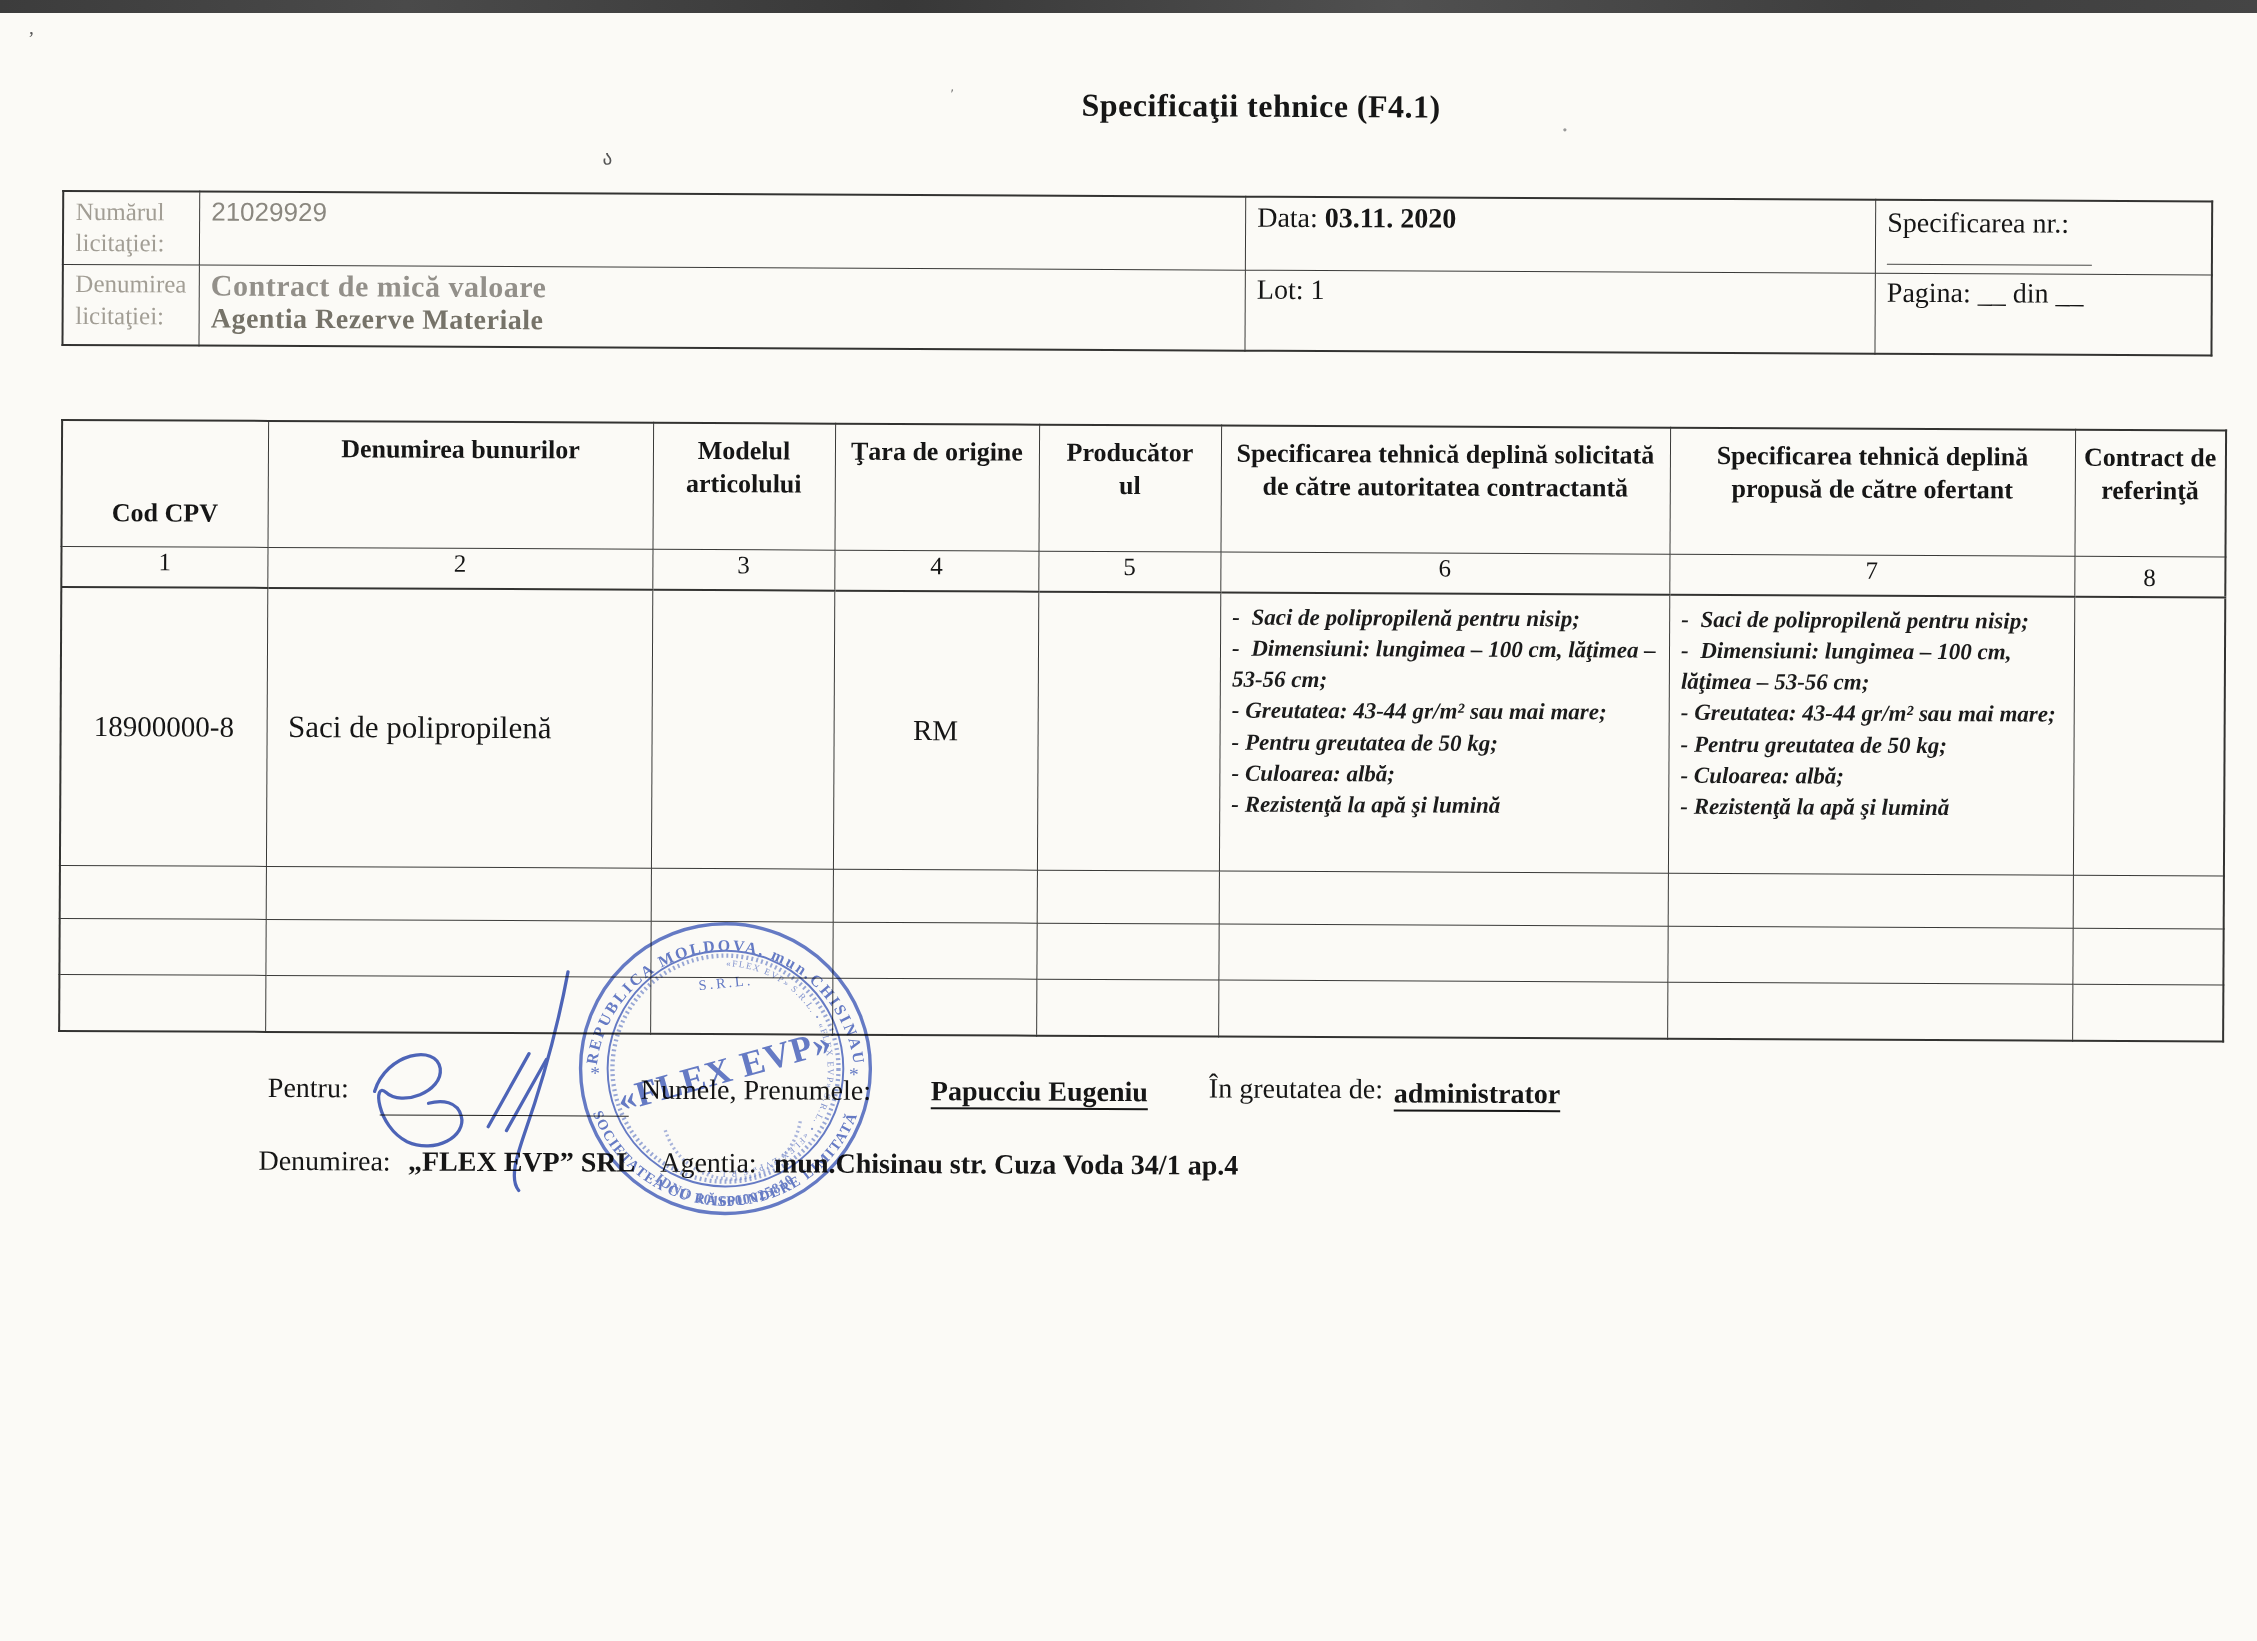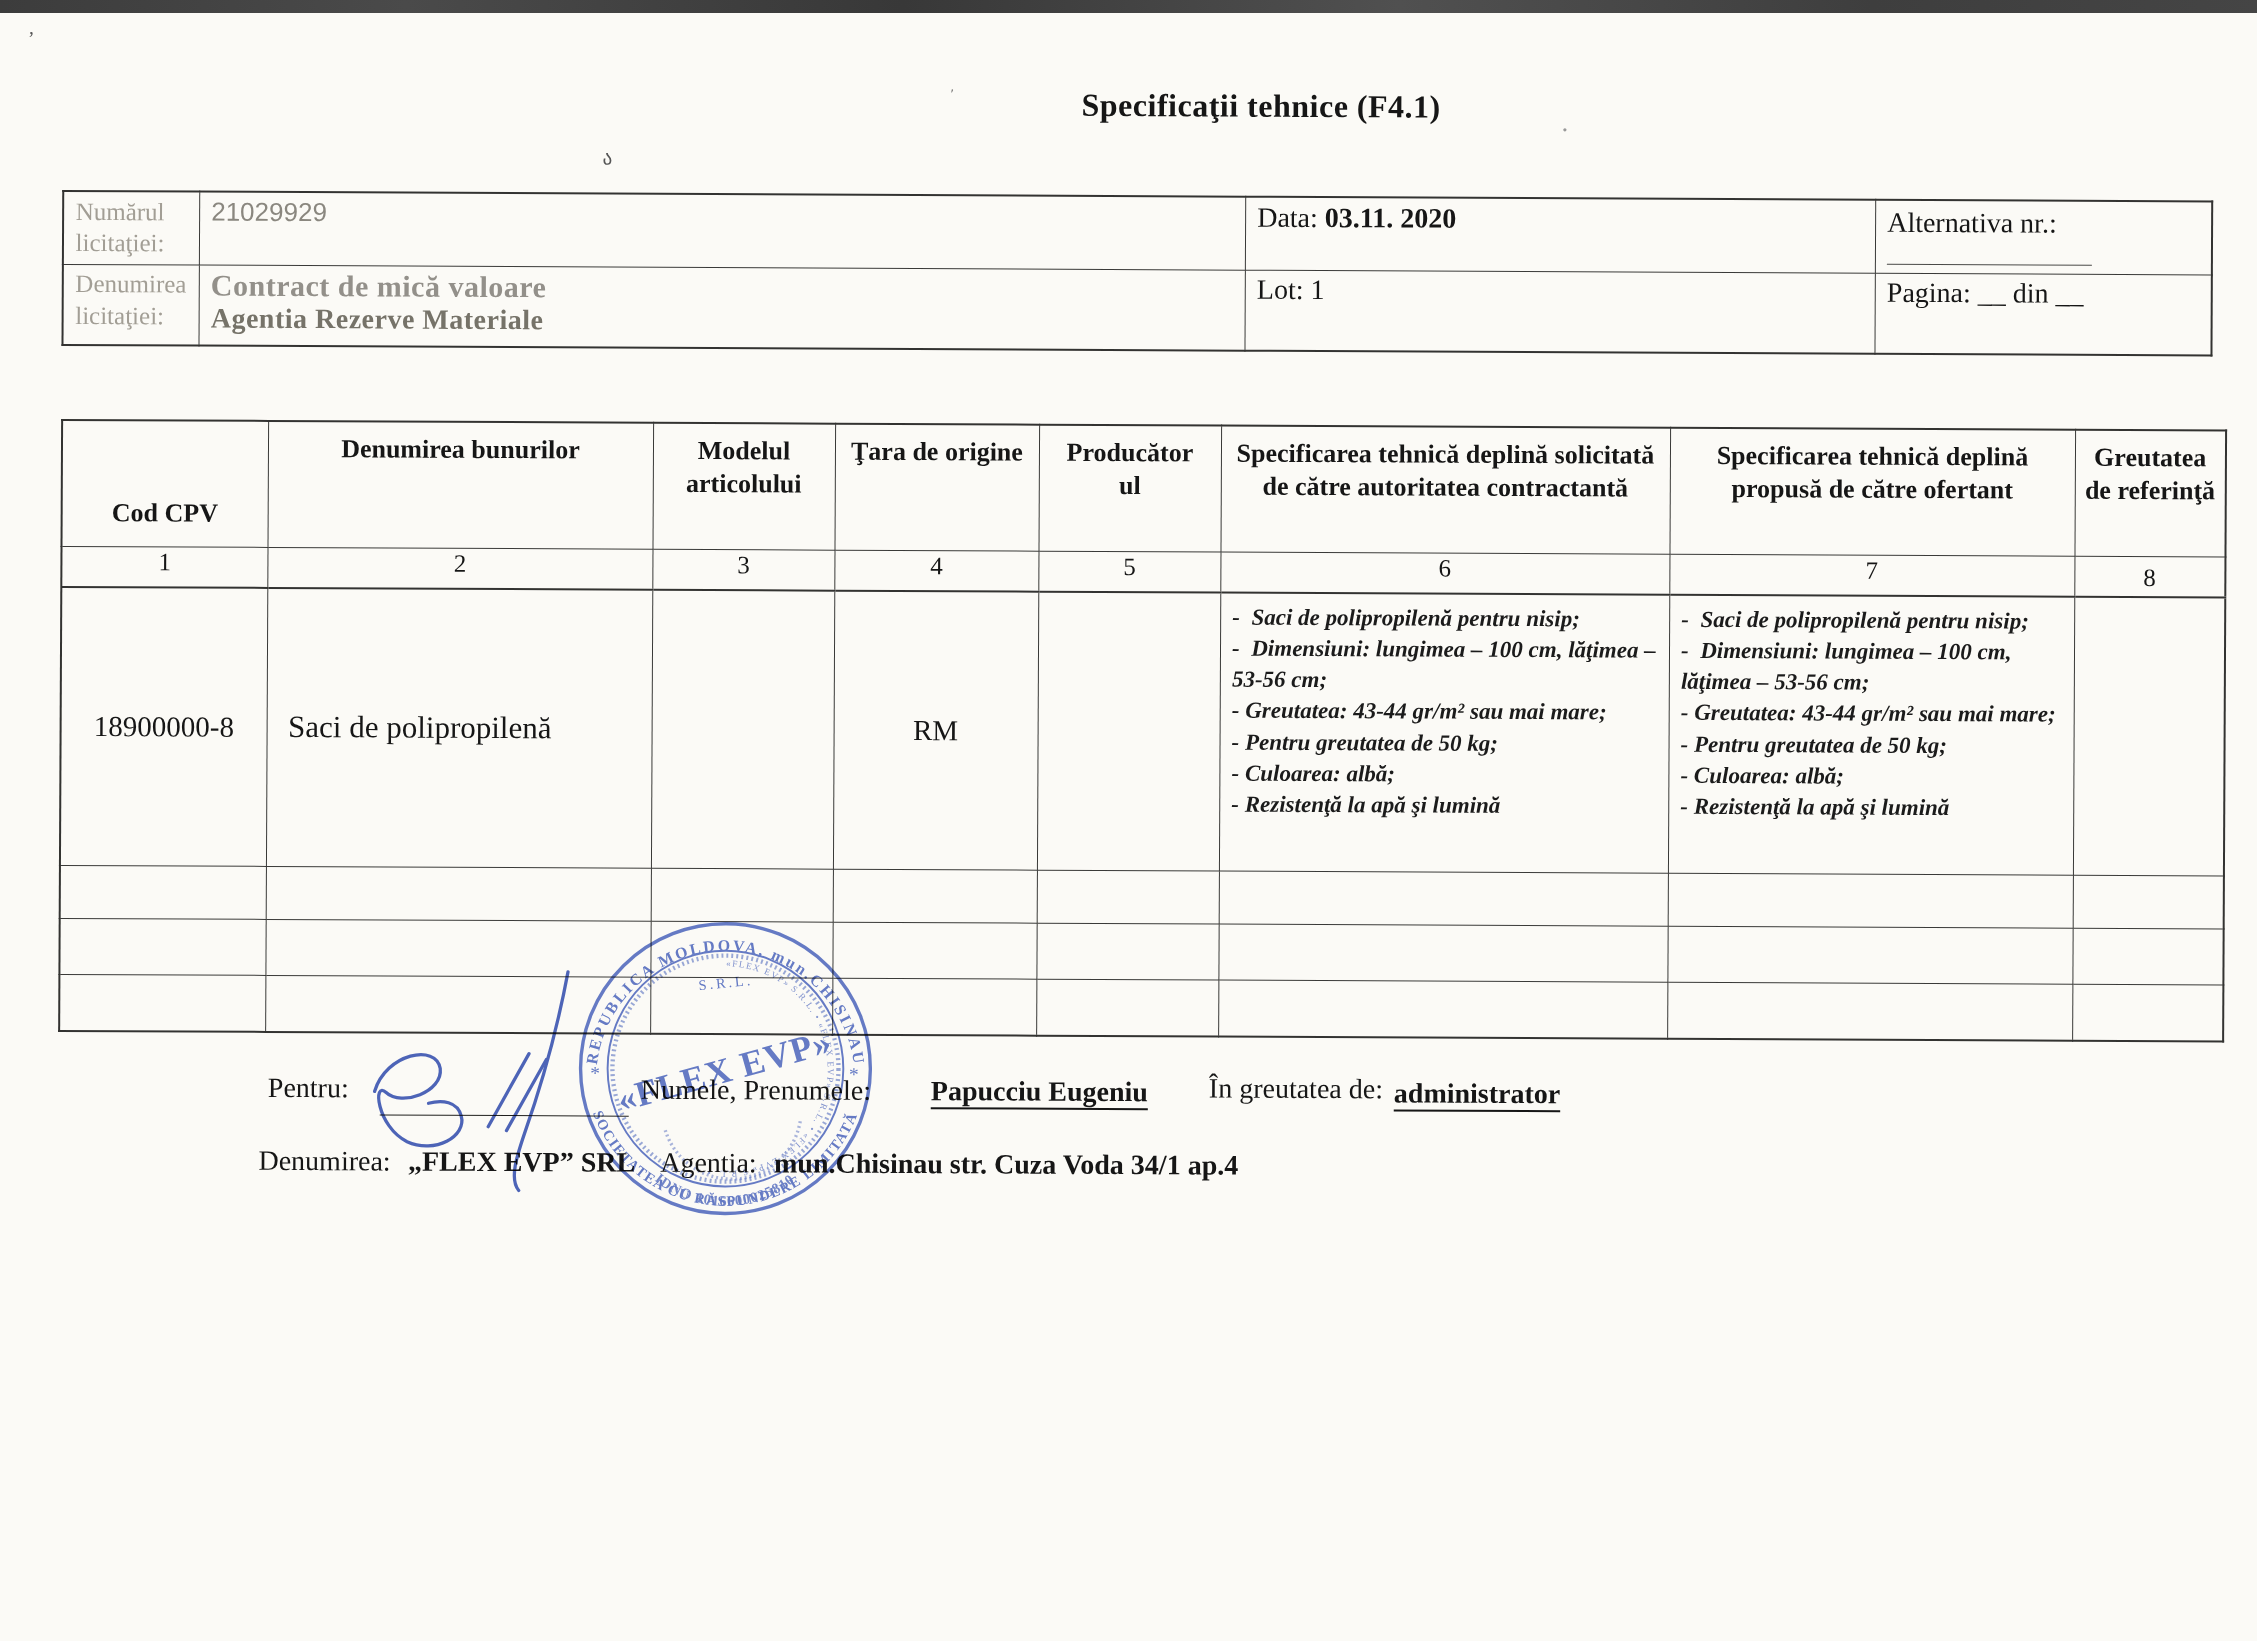--- a/index.html
+++ b/index.html
@@ -97,21 +97,21 @@
       </colgroup>
     <tbody>
         <tr>
       <td class="meta-label">Numărul licitaţiei:</td>
       <td class="meta-num">21029929</td>
       <td class="meta-plain">
         <span>Data:</span>
         <b>03.11. 2020</b>
       </td>
       <td class="meta-plain" style="padding-top:5.8px;">
-        <span>Alternativa nr.:</span>
+        <span>Specificarea nr.:</span>
         <div class="alt-line"></div>
       </td>
     </tr>
     <tr>
       <td class="meta-label">Denumirea licitaţiei:</td>
       <td>
         <div class="denum1">Contract de mică valoare</div>
         <div class="denum2">Agentia Rezerve Materiale</div>
       </td>
       <td class="meta-plain">Lot: 1</td>
@@ -133,21 +133,21 @@
     </colgroup>
     <tbody>
         <tr class="header-row" style="height:126px;">
       <td class="hdr hdr-cpv">Cod CPV</td>
       <td class="hdr">Denumirea bunurilor</td>
       <td class="hdr">Modelul articolului</td>
       <td class="hdr">Ţara de origine</td>
       <td class="hdr hdr-prod">Producătorul</td>
       <td class="hdr">Specificarea tehnică deplină solicitată de către autoritatea contractantă</td>
       <td class="hdr">Specificarea tehnică deplină propusă de către ofertant</td>
-      <td class="hdr">Greutatea de referinţă</td>
+      <td class="hdr">Contract de referinţă</td>
     </tr>
     <tr class="numbers-row">
       <td class="num">1</td>
       <td class="num">2</td>
       <td class="num">3</td>
       <td class="num">4</td>
       <td class="num">5</td>
       <td class="num">6</td>
       <td class="num">7</td>
       <td class="num" style="padding-top:7.7px;">8</td>

